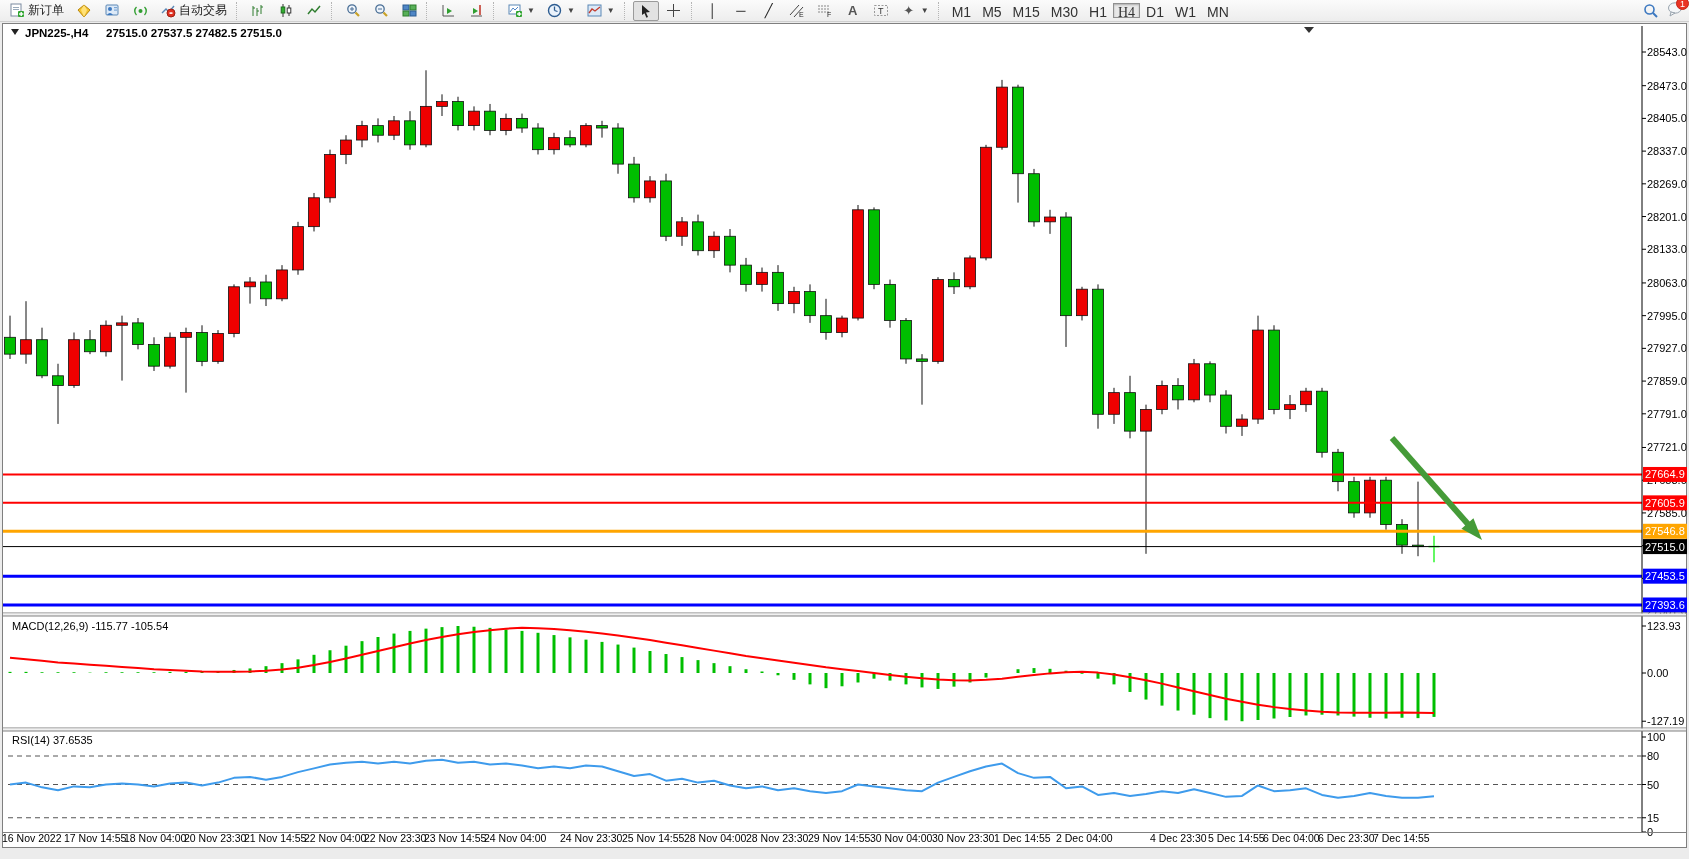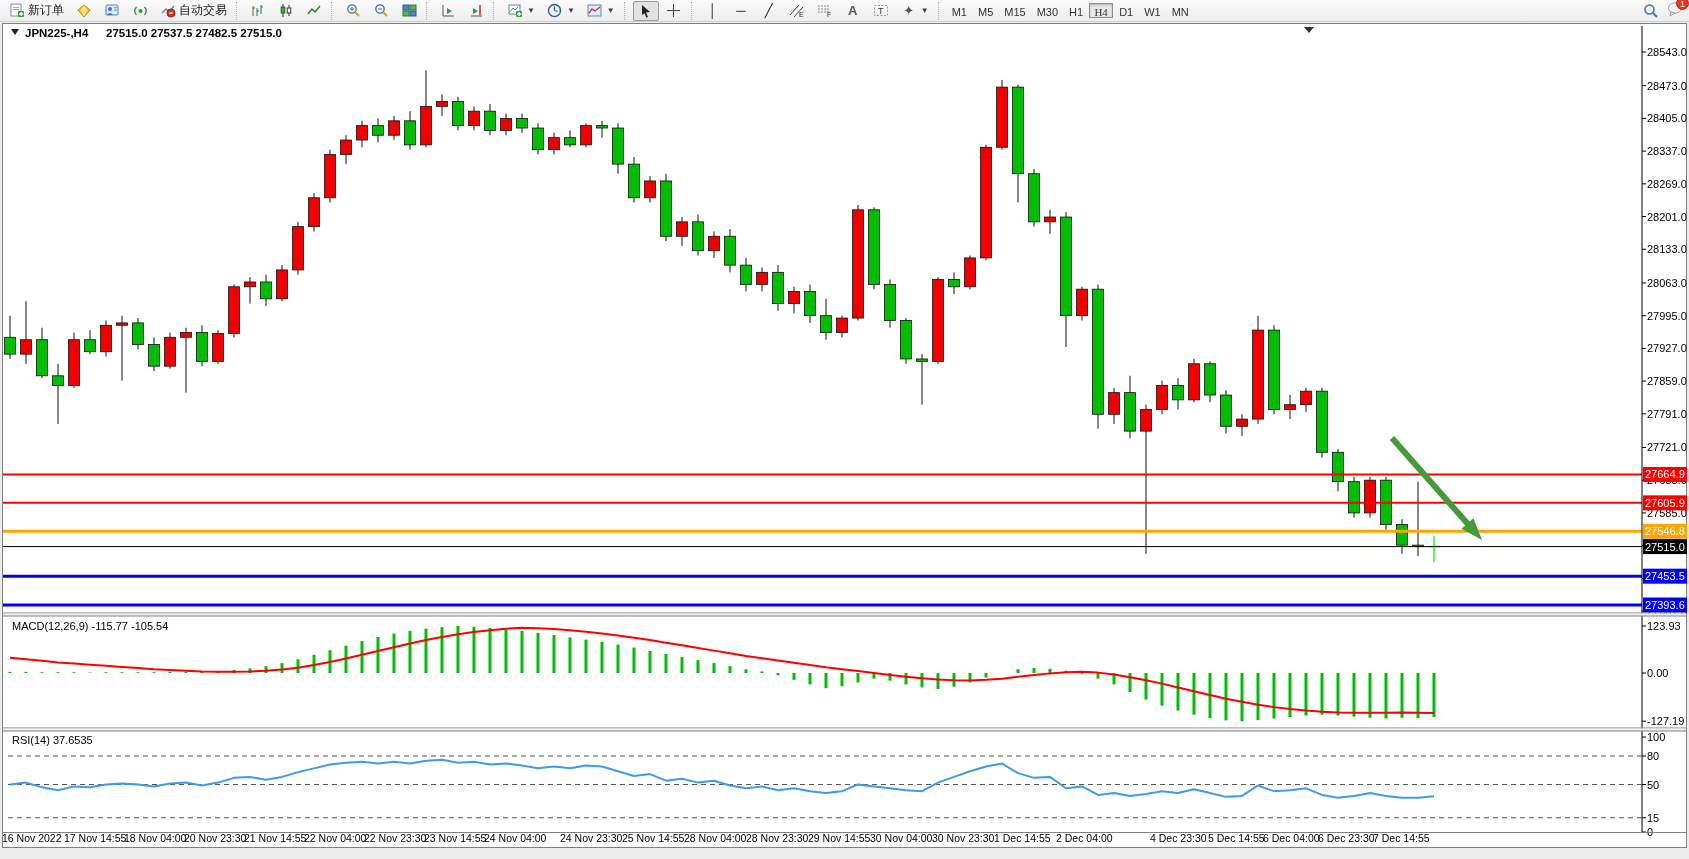--- a/index.html
+++ b/index.html
@@ -15,21 +15,21 @@
   .tb-btn { display:flex; align-items:center; gap:3px; height:20px; padding:0 4px;
             background:transparent; border:1px solid transparent; border-radius:2px;
             font-size:12px; color:#222; cursor:default; white-space:nowrap; }
   .tb-btn.pressed { background:#e2e2e2; border:1px solid #9a9a9a; }
   .tb-sep { width:5px; height:18px; margin:0 2px;
             border-left:1px dotted #b5b5b5; }
   .ico { display:inline-flex; width:16px; height:16px; align-items:center; justify-content:center;
          font-size:13px; line-height:16px; }
   .caret { font-size:8px; color:#444; margin-left:1px; }
   .tf-group { display:flex; align-items:center; gap:1px; }
-  .tf-btn { min-width:24px; height:15px; padding:0 4px; font-size:11px; color:#333;
+  .tf-btn { min-width:24px; height:15px; padding:0 4px; font-size:14px; color:#333;
             border:1px solid transparent; background:transparent; text-align:center; line-height:17px; }
   .tf-btn.active { background:#e8e8e8; border:1px solid #8f8f8f; box-shadow:inset 0 1px 2px rgba(0,0,0,.25);font-family:Liberation Serif, serif; }
   .tb-right { position:absolute; right:6px; top:0; height:22px; display:flex; align-items:center; gap:8px; }
   .badge { position:absolute; right:-6px; top:-4px; min-width:13px; height:13px; border-radius:7px;
            background:#e93323; color:#fff; font-size:9px; line-height:13px; text-align:center;
            padding:0 2px; border:1px solid #c32417; }
   .chat-wrap { position:relative; }
   text { user-select:none; }
 </style>
 </head>

